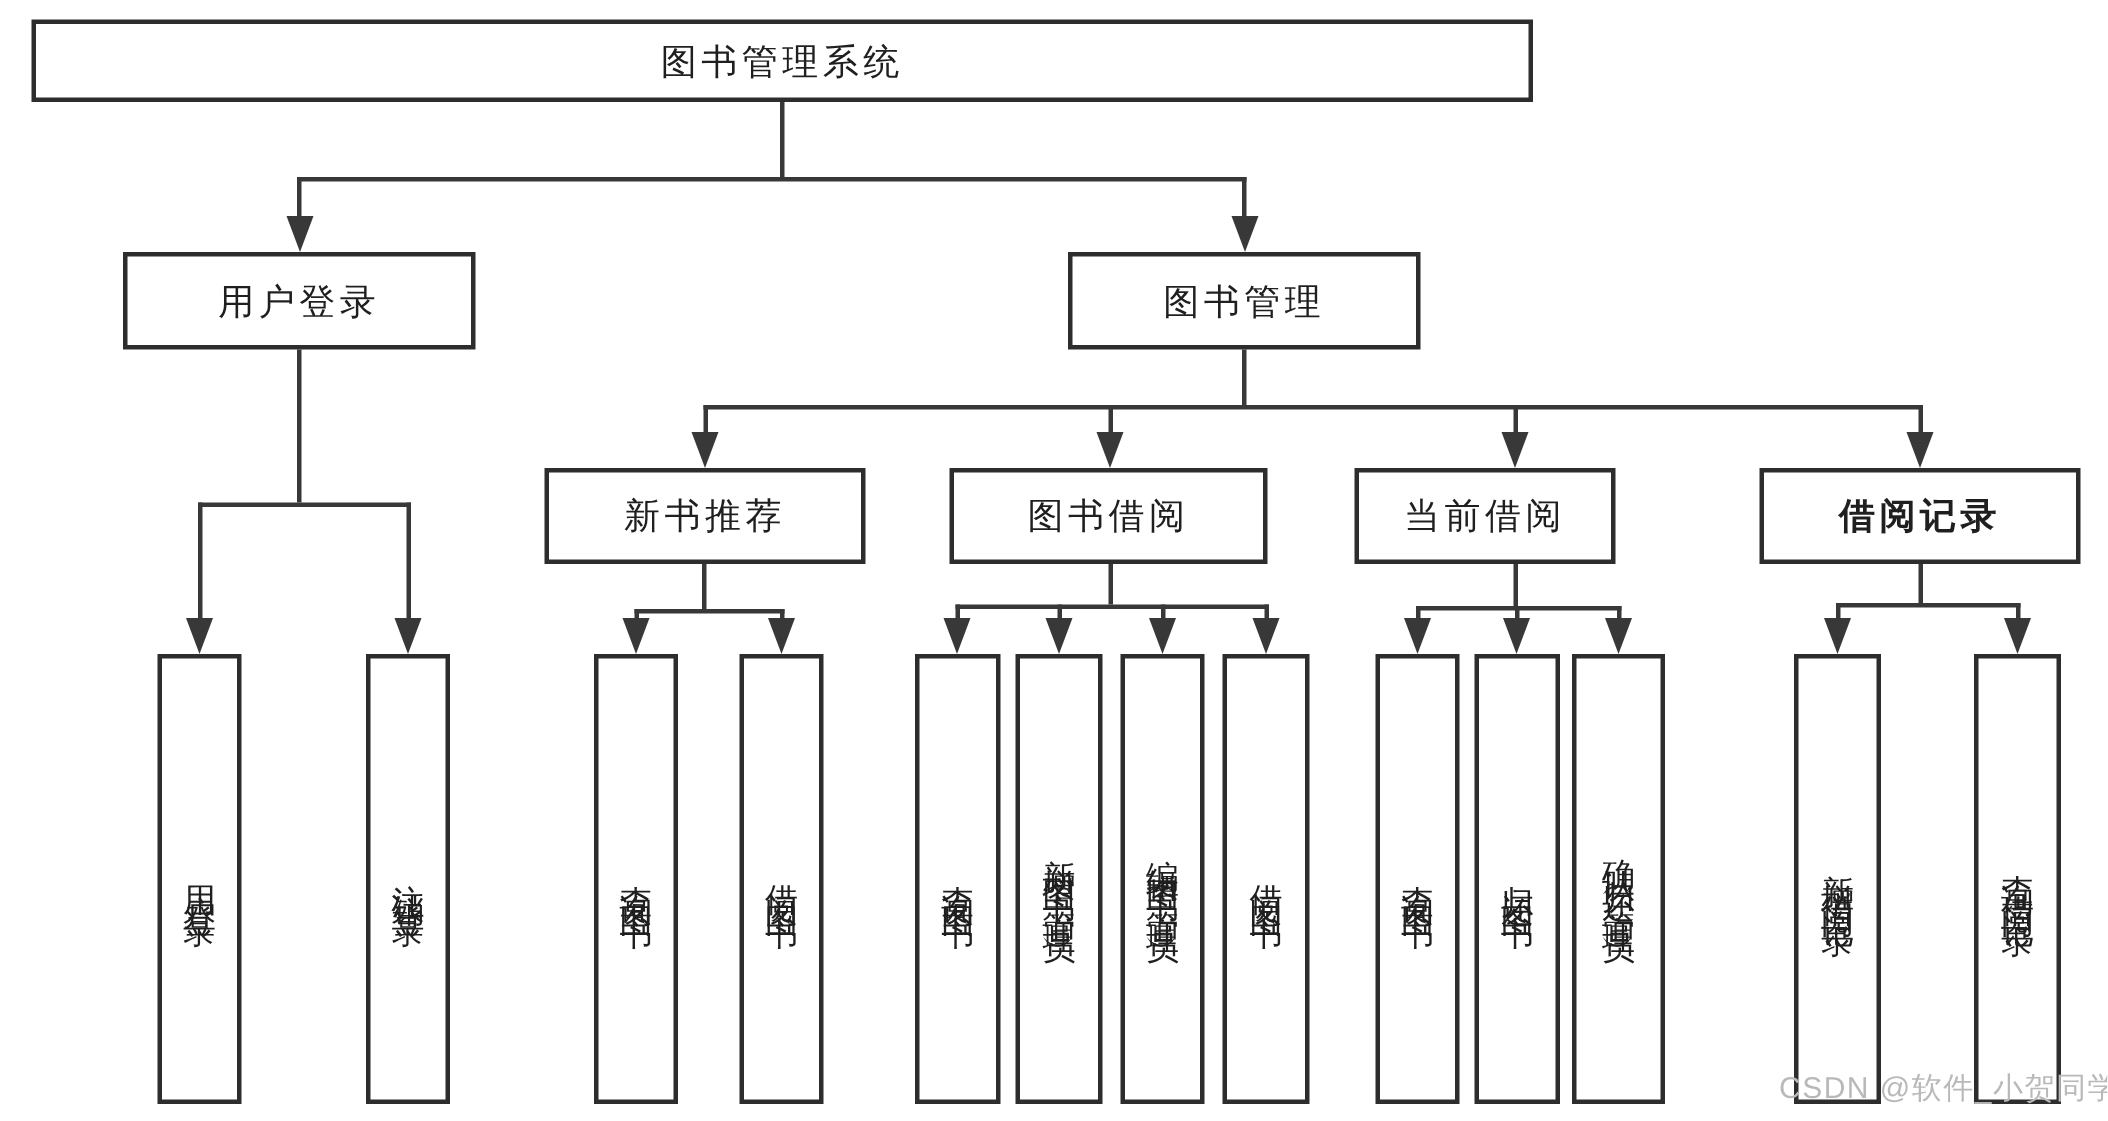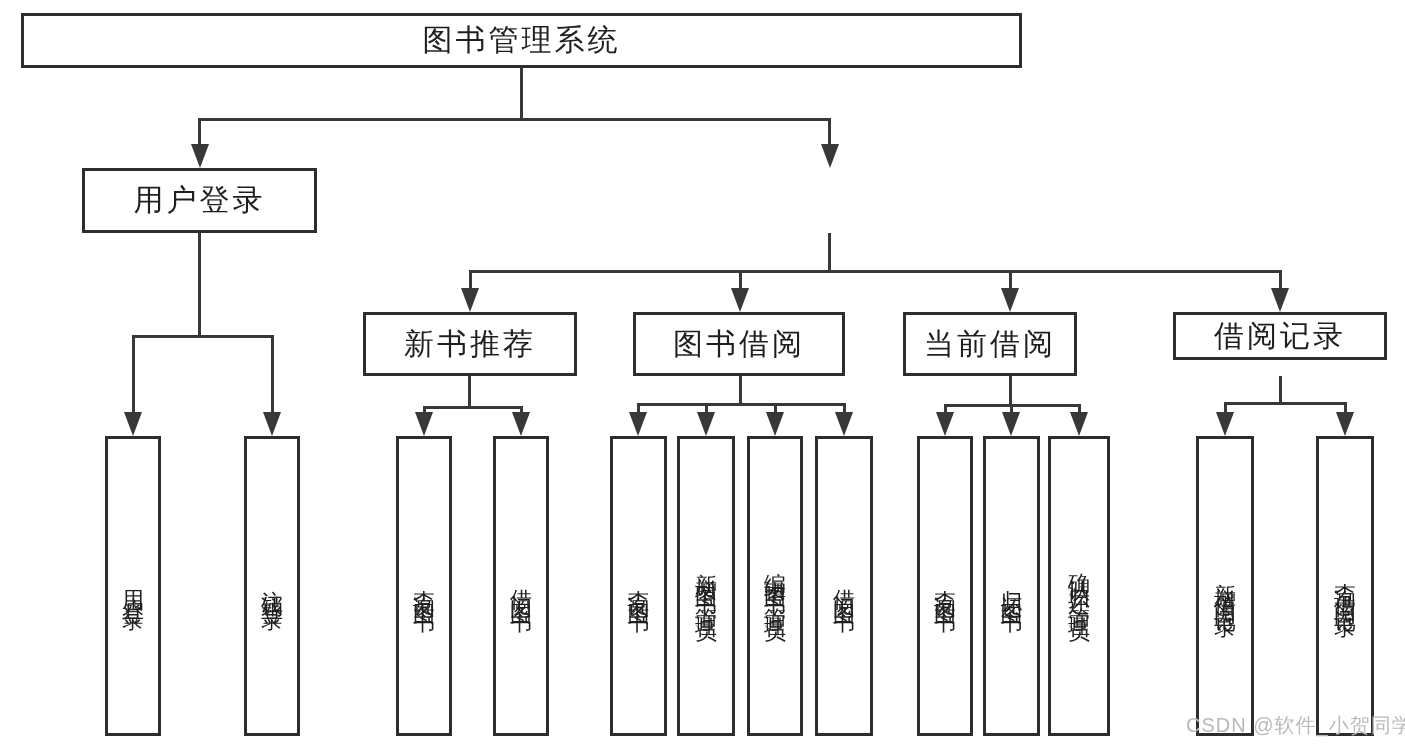--- a/index.html
+++ b/index.html
@@ -14,21 +14,21 @@
   }
   
   .node {
     position: absolute;
     box-sizing: border-box;
     border: 3px solid #2d2d2d;
     background: #ffffff;
     display: flex;
     align-items: center;
     justify-content: center;
-    font-size: 30px;
+    font-size: 24px;
     letter-spacing: 3px;
     white-space: nowrap;
   }
   .leaf {
     position: absolute;
     box-sizing: border-box;
     border: 3px solid #2d2d2d;
     background: #ffffff;
     display: flex;
     align-items: center;
@@ -64,28 +64,29 @@
 </style>
 </head>
 <body>
 
 <div class="canvas">
 
   <div class="node" style="left:21px; top:13px; width:1001px; height:55px;">图书管理系统</div>
 
   <div class="node" style="left:82px; top:168px; width:235px; height:65px;">用户登录</div>
 
+  <div class="node" style="left:712px; top:168px; width:235px; height:65px;">图书管理</div>
 
   <div class="node" style="left:363px; top:312px; width:214px; height:64px;">新书推荐</div>
 
   <div class="node" style="left:633px; top:312px; width:212px; height:64px;">图书借阅</div>
 
   <div class="node" style="left:903px; top:312px; width:174px; height:64px;">当前借阅</div>
 
-  <div class="node" style="left:1173px; top:312px; width:214px; height:48px;">借阅记录</div>
+  <div class="node" style="left:1173px; top:312px; width:214px; height:64px;font-weight:bold;">借阅记录</div>
 
   <div class="leaf" style="left:105px; top:436px; width:56px; height:300px;">
     <span>用户登录</span>
   </div>
   <div class="leaf" style="left:244px; top:436px; width:56px; height:300px;">
     <span>注销登录</span>
   </div>
 
   <div class="leaf" style="left:396px; top:436px; width:56px; height:300px;">
     <span>查询图书</span>

